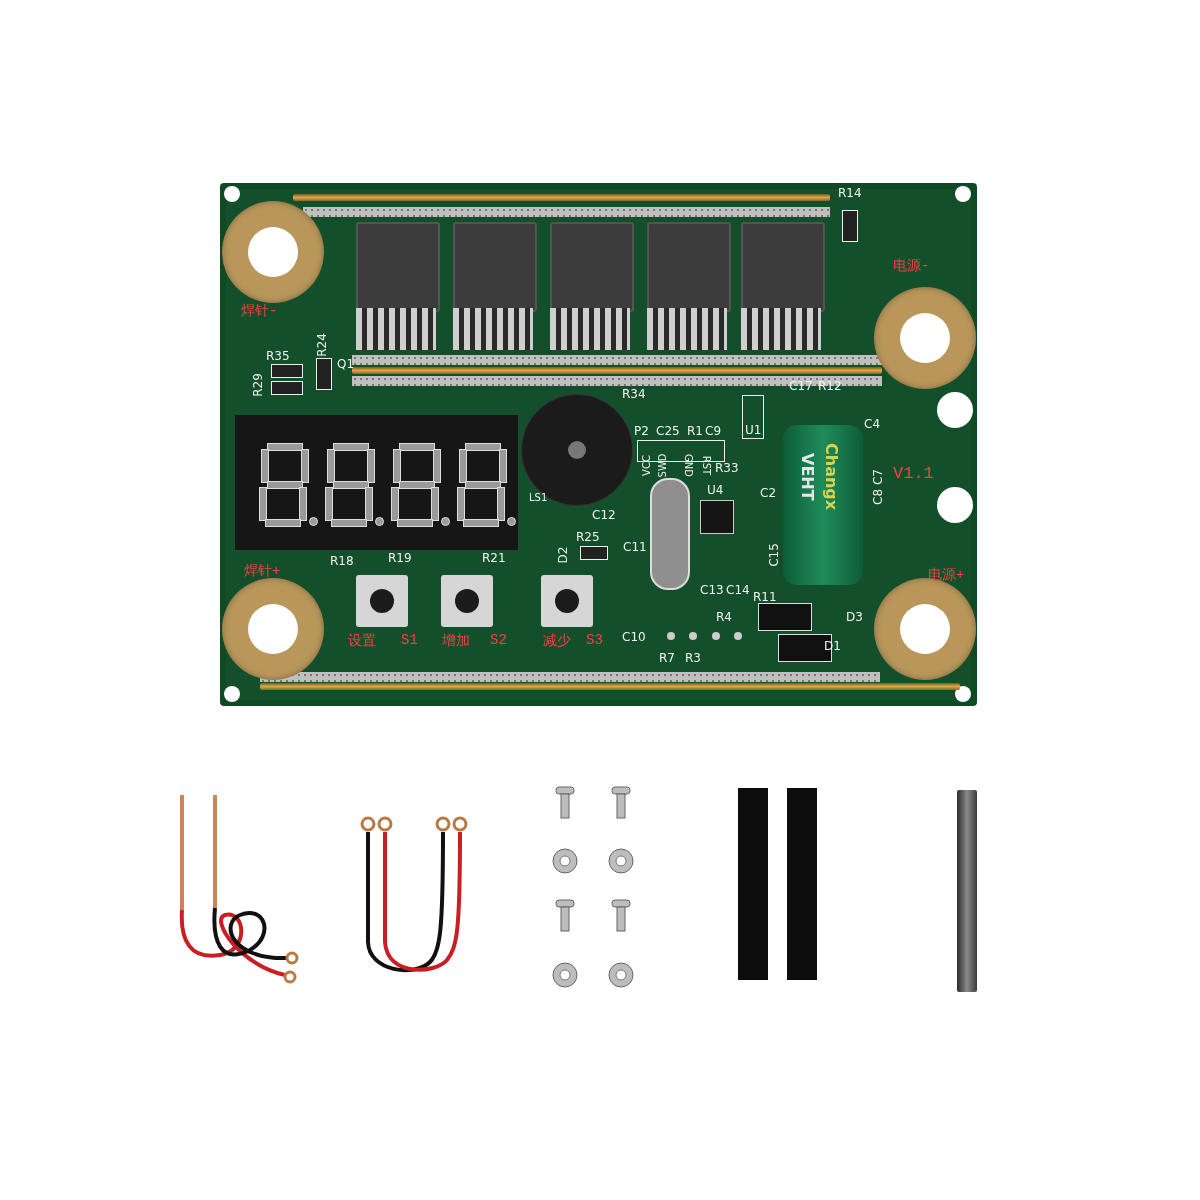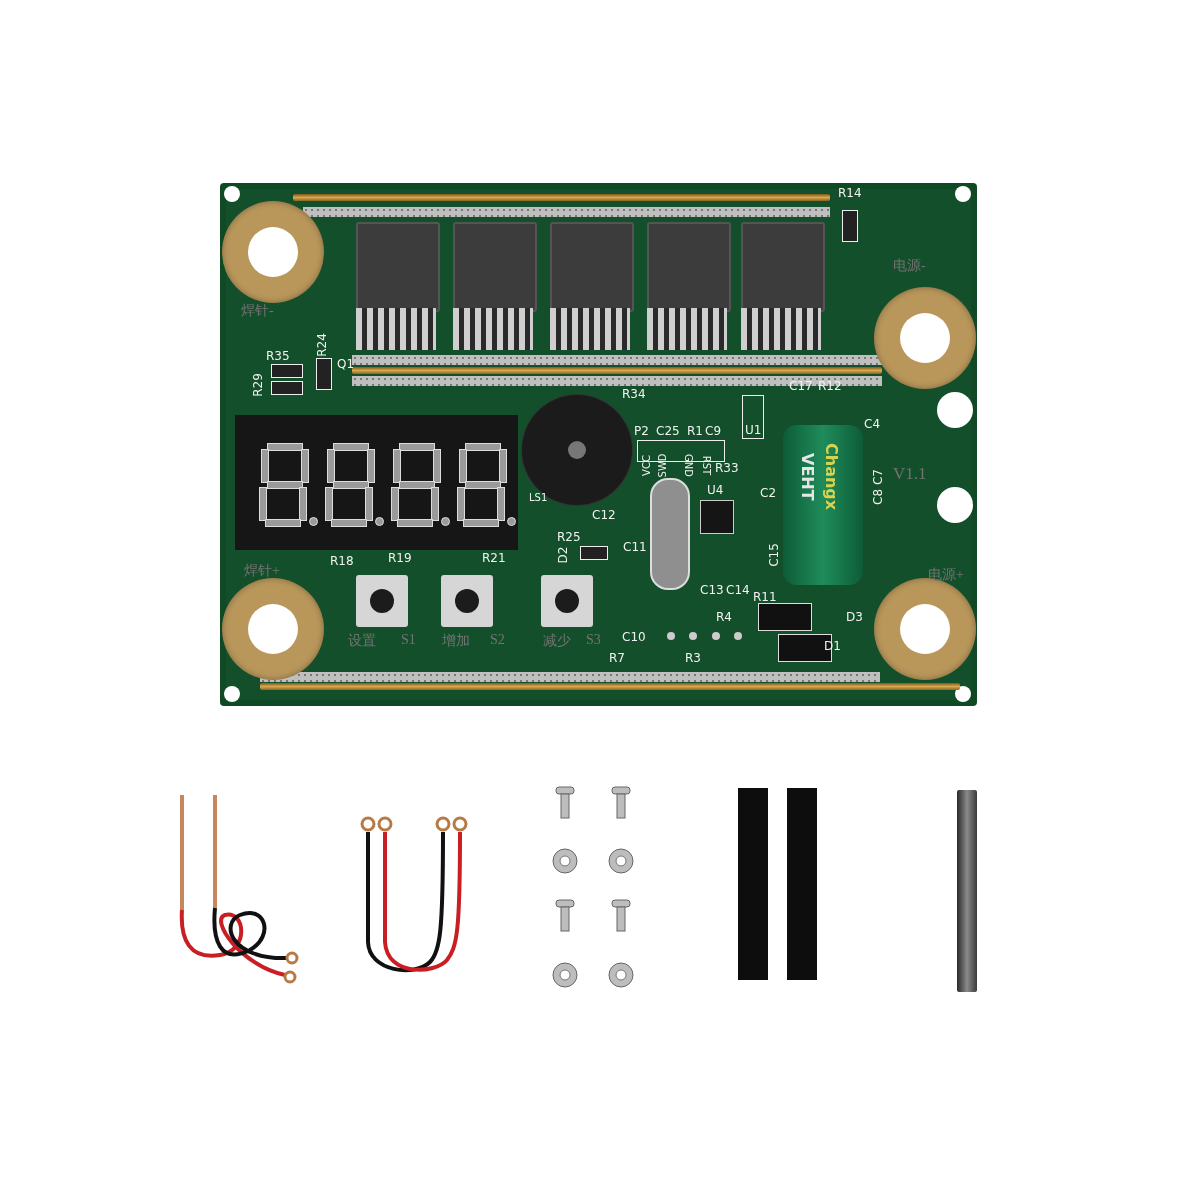--- a/index.html
+++ b/index.html
@@ -10,21 +10,21 @@
   .pcb-inner{left:6px;top:6px;right:6px;bottom:6px;position:absolute;background:#134f2a;}
   .corner-hole{width:16px;height:16px;border-radius:50%;background:#fff;}
   .side-hole{width:36px;height:36px;border-radius:50%;background:#fff;}
   .busbar{height:7px;background:linear-gradient(#7a5a1a,#d8a850,#8a6420);border-radius:2px;}
   .dotstrip{height:10px;background:#bfbfbf;background-image:radial-gradient(#777 1px,transparent 1.3px);background-size:6px 6px;}
   .pad{width:102px;height:102px;border-radius:50%;background:#b9975b;box-shadow:inset 0 0 6px rgba(0,0,0,.35);}
   .pad::after{content:"";position:absolute;left:26px;top:26px;width:50px;height:50px;border-radius:50%;background:#fff;}
   .mosfet{width:80px;height:86px;background:#3c3c3c;border:2px solid #555;border-radius:3px;}
   .legs{width:80px;height:42px;background:repeating-linear-gradient(90deg,#cfcfcf 0 6px,#2a2a2a 6px 11px);}
   .silk{color:#f2f2f2;font-size:12px;font-family:"DejaVu Sans",sans-serif;white-space:nowrap;}
-  .silk-lg{color:#737373;font-size:14px;font-family:Liberation Serif, serif;white-space:nowrap;}
+  .silk-lg{color:#ef4444;font-size:14px;font-family:Liberation Mono, monospace;white-space:nowrap;}
   .display{left:235px;top:415px;width:283px;height:135px;background:#161616;}
   .digit{position:absolute;top:28px;width:52px;height:82px;}
   .seg{position:absolute;background:#9a9a9a;border:1px solid #ddd;}
   .buzzer{left:522px;top:395px;width:110px;height:110px;border-radius:50%;background:#1b1b1b;box-shadow:0 0 0 1px #333;}
   .buzzer::after{content:"";position:absolute;left:46px;top:46px;width:18px;height:18px;border-radius:50%;background:#777;}
   .btn-base{width:52px;height:52px;background:#d6d6d6;border-radius:3px;}
   .btn-cap{left:14px;top:14px;width:24px;height:24px;border-radius:50%;background:#1c1c1c;position:absolute;}
   .smd{background:#222;border:1px solid #eee;}
   .cap-green{left:783px;top:425px;width:80px;height:160px;border-radius:14px;background:linear-gradient(90deg,#0d5c38,#1f8c5a,#0d5c38);}
   .cap-text{color:#d9d24f;font-size:16px;font-weight:bold;transform:rotate(90deg);transform-origin:left top;}
@@ -104,34 +104,34 @@
 <div class="abs silk-lg" style="left:893px;top:464px;font-size:17px">V1.1</div>
 <div class="abs silk" style="left:636px;top:460px;transform:rotate(-90deg);font-size:10px">VCC</div>
 <div class="abs silk" style="left:651px;top:460px;transform:rotate(-90deg);font-size:10px">SWD</div>
 <div class="abs silk" style="left:677px;top:460px;transform:rotate(90deg);font-size:10px">GND</div>
 <div class="abs silk" style="left:697px;top:460px;transform:rotate(90deg);font-size:10px">RST</div>
 <div class="abs silk" style="left:707px;top:483px">U4</div>
 <div class="abs crystal"></div>
 <div class="abs chip"></div>
 <div class="abs silk" style="left:592px;top:508px">C12</div>
 <div class="abs silk" style="left:623px;top:540px">C11</div>
-<div class="abs silk" style="left:557px;top:530px">R25</div>
+<div class="abs silk" style="left:576px;top:530px">R25</div>
 <div class="abs silk" style="left:555px;top:548px;transform:rotate(-90deg)">D2</div>
 <div class="abs smd" style="left:580px;top:546px;width:26px;height:12px"></div>
 <div class="abs silk" style="left:762px;top:548px;transform:rotate(-90deg)">C15</div>
 <div class="abs silk" style="left:700px;top:583px">C13</div>
 <div class="abs silk" style="left:726px;top:583px">C14</div>
 <div class="abs silk" style="left:753px;top:590px">R11</div>
 <div class="abs silk" style="left:716px;top:610px">R4</div>
 <div class="abs diode" style="left:758px;top:603px"></div>
 <div class="abs silk" style="left:846px;top:610px">D3</div>
 <div class="abs diode" style="left:778px;top:634px"></div>
 <div class="abs silk" style="left:824px;top:639px">D1</div>
 <div class="abs silk" style="left:622px;top:630px">C10</div>
-<div class="abs silk" style="left:609px;top:651px">R7</div>
+<div class="abs silk" style="left:659px;top:651px">R7</div>
 <div class="abs silk" style="left:685px;top:651px">R3</div>
 <div class="abs" style="left:667px;top:632px;width:8px;height:8px;border-radius:50%;background:#ccc"></div>
 <div class="abs" style="left:689px;top:632px;width:8px;height:8px;border-radius:50%;background:#ccc"></div>
 <div class="abs" style="left:712px;top:632px;width:8px;height:8px;border-radius:50%;background:#ccc"></div>
 <div class="abs" style="left:734px;top:632px;width:8px;height:8px;border-radius:50%;background:#ccc"></div>
 
 <div class="abs cap-green">
   <div class="abs cap-text" style="left:58px;top:18px">Changx</div>
   <div class="abs cap-text" style="left:34px;top:28px;color:#e6e6e6">VEHT</div>
 </div>

